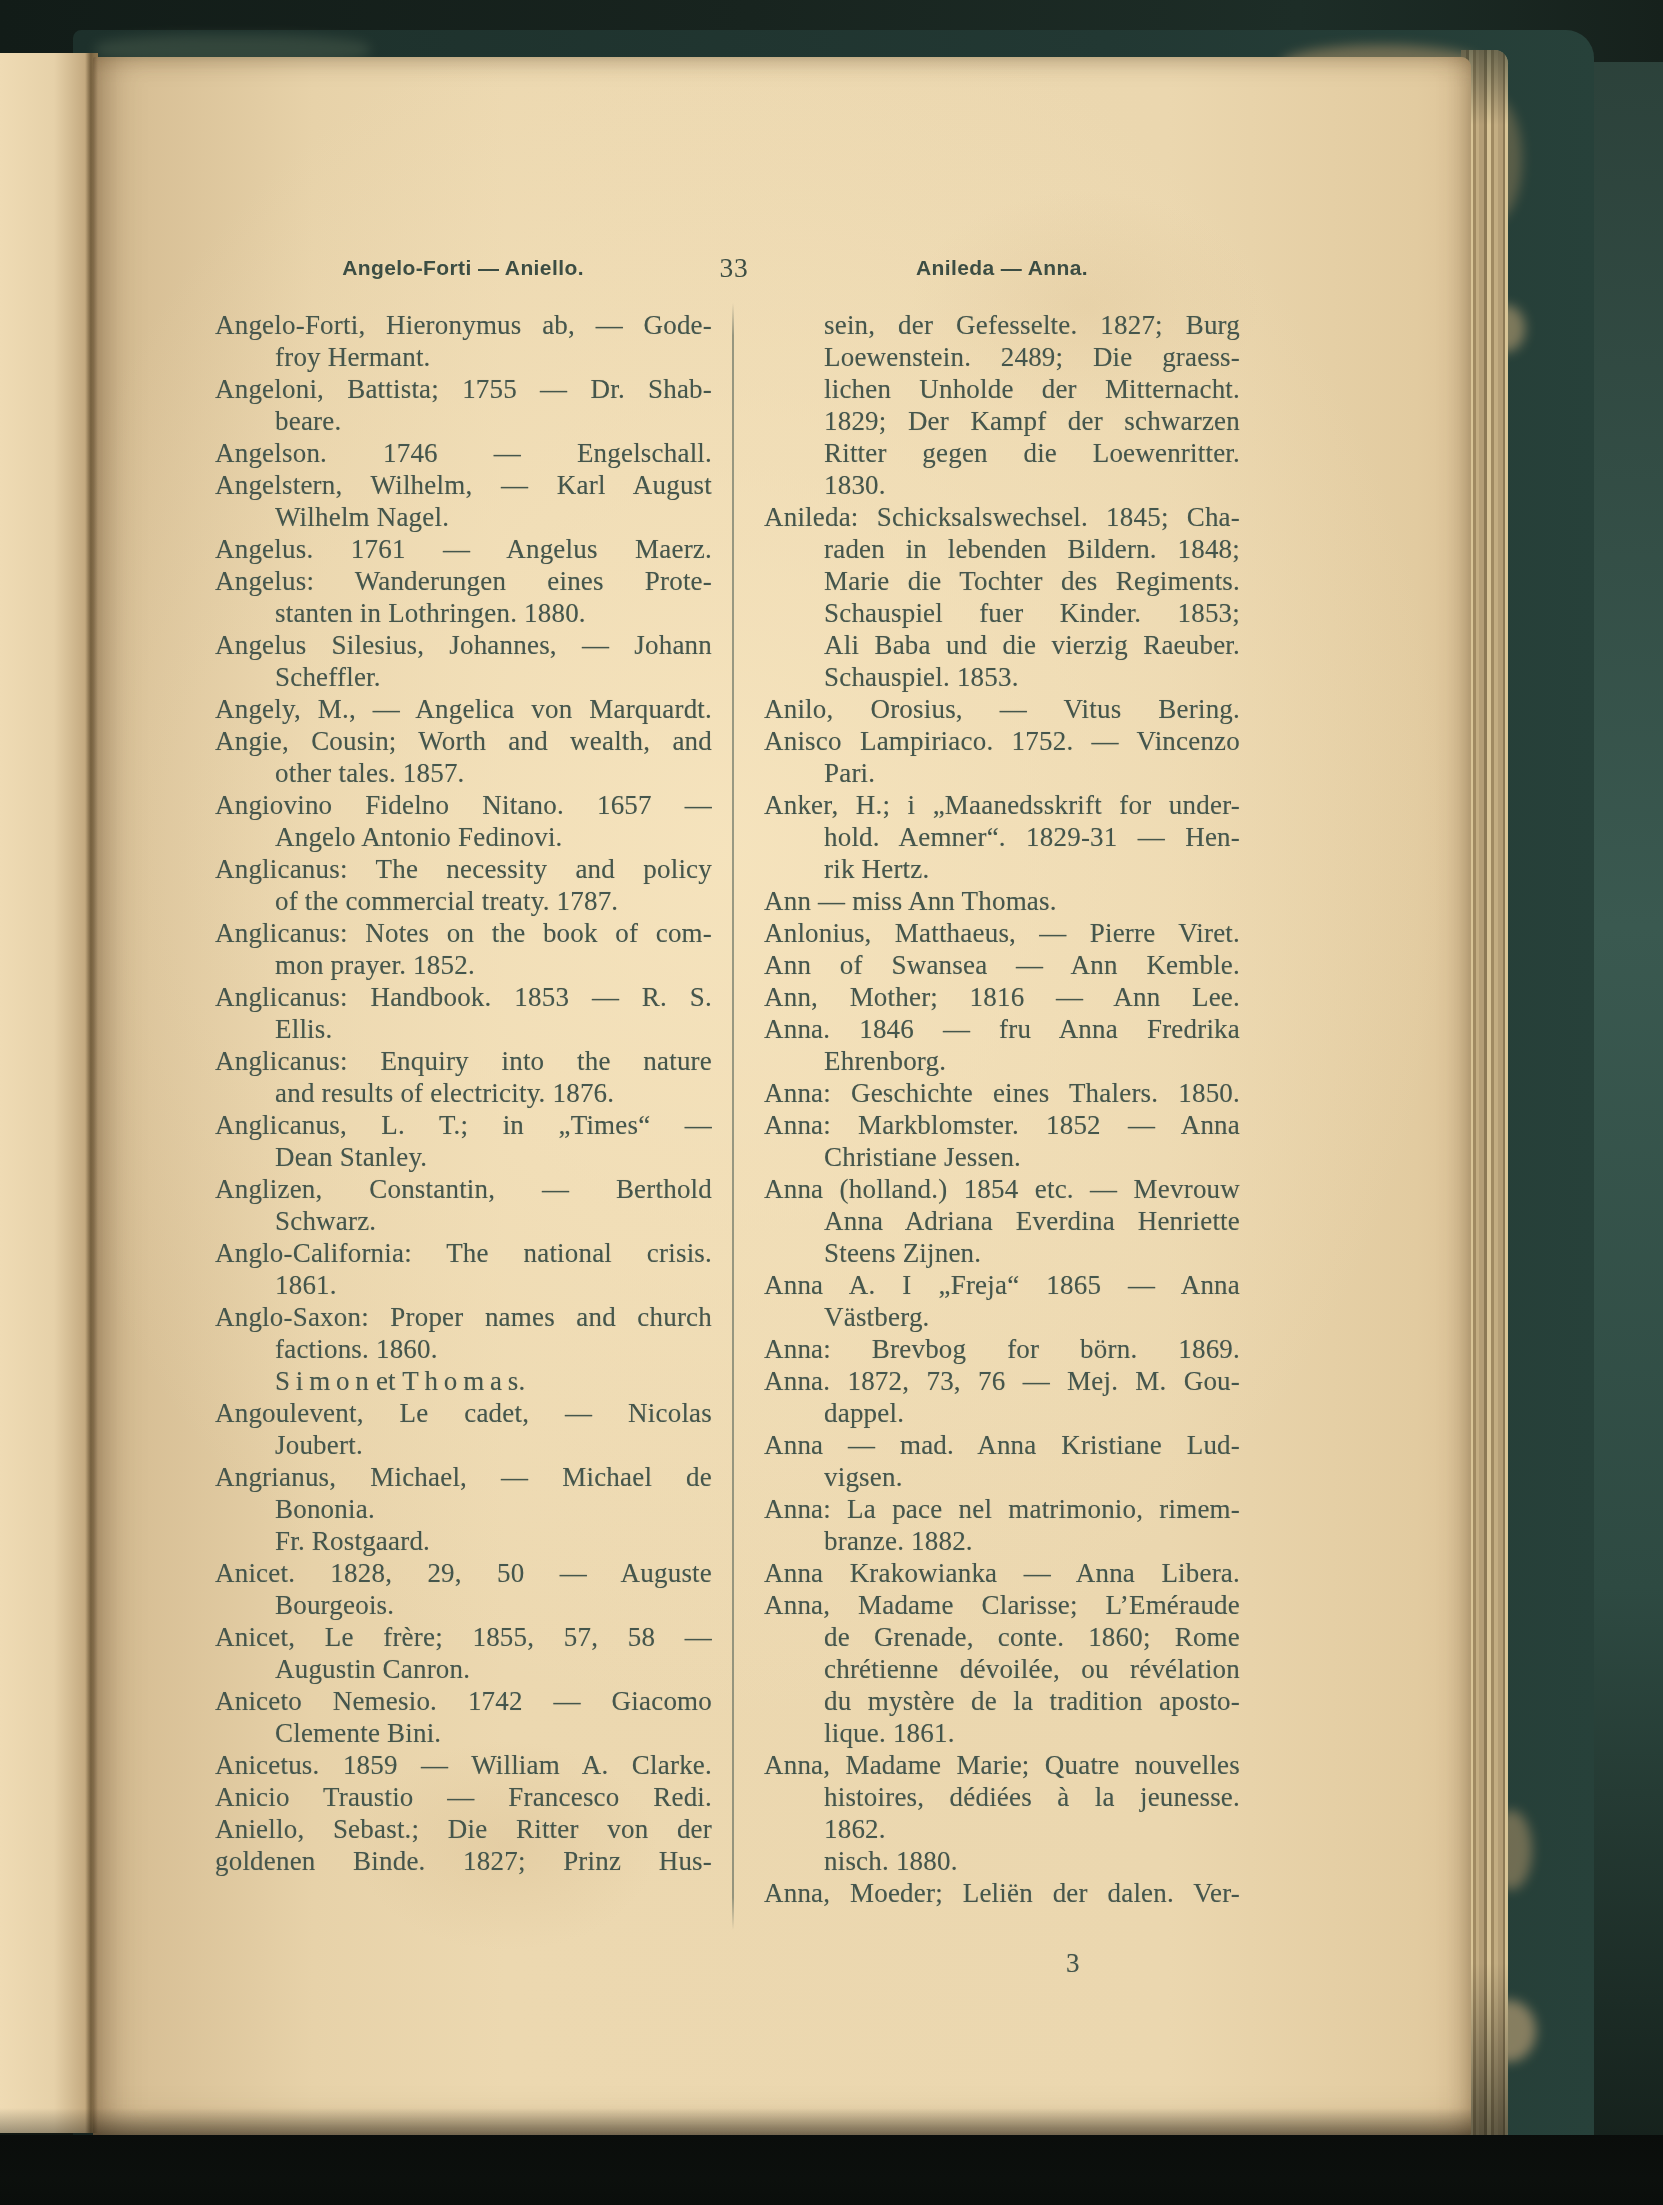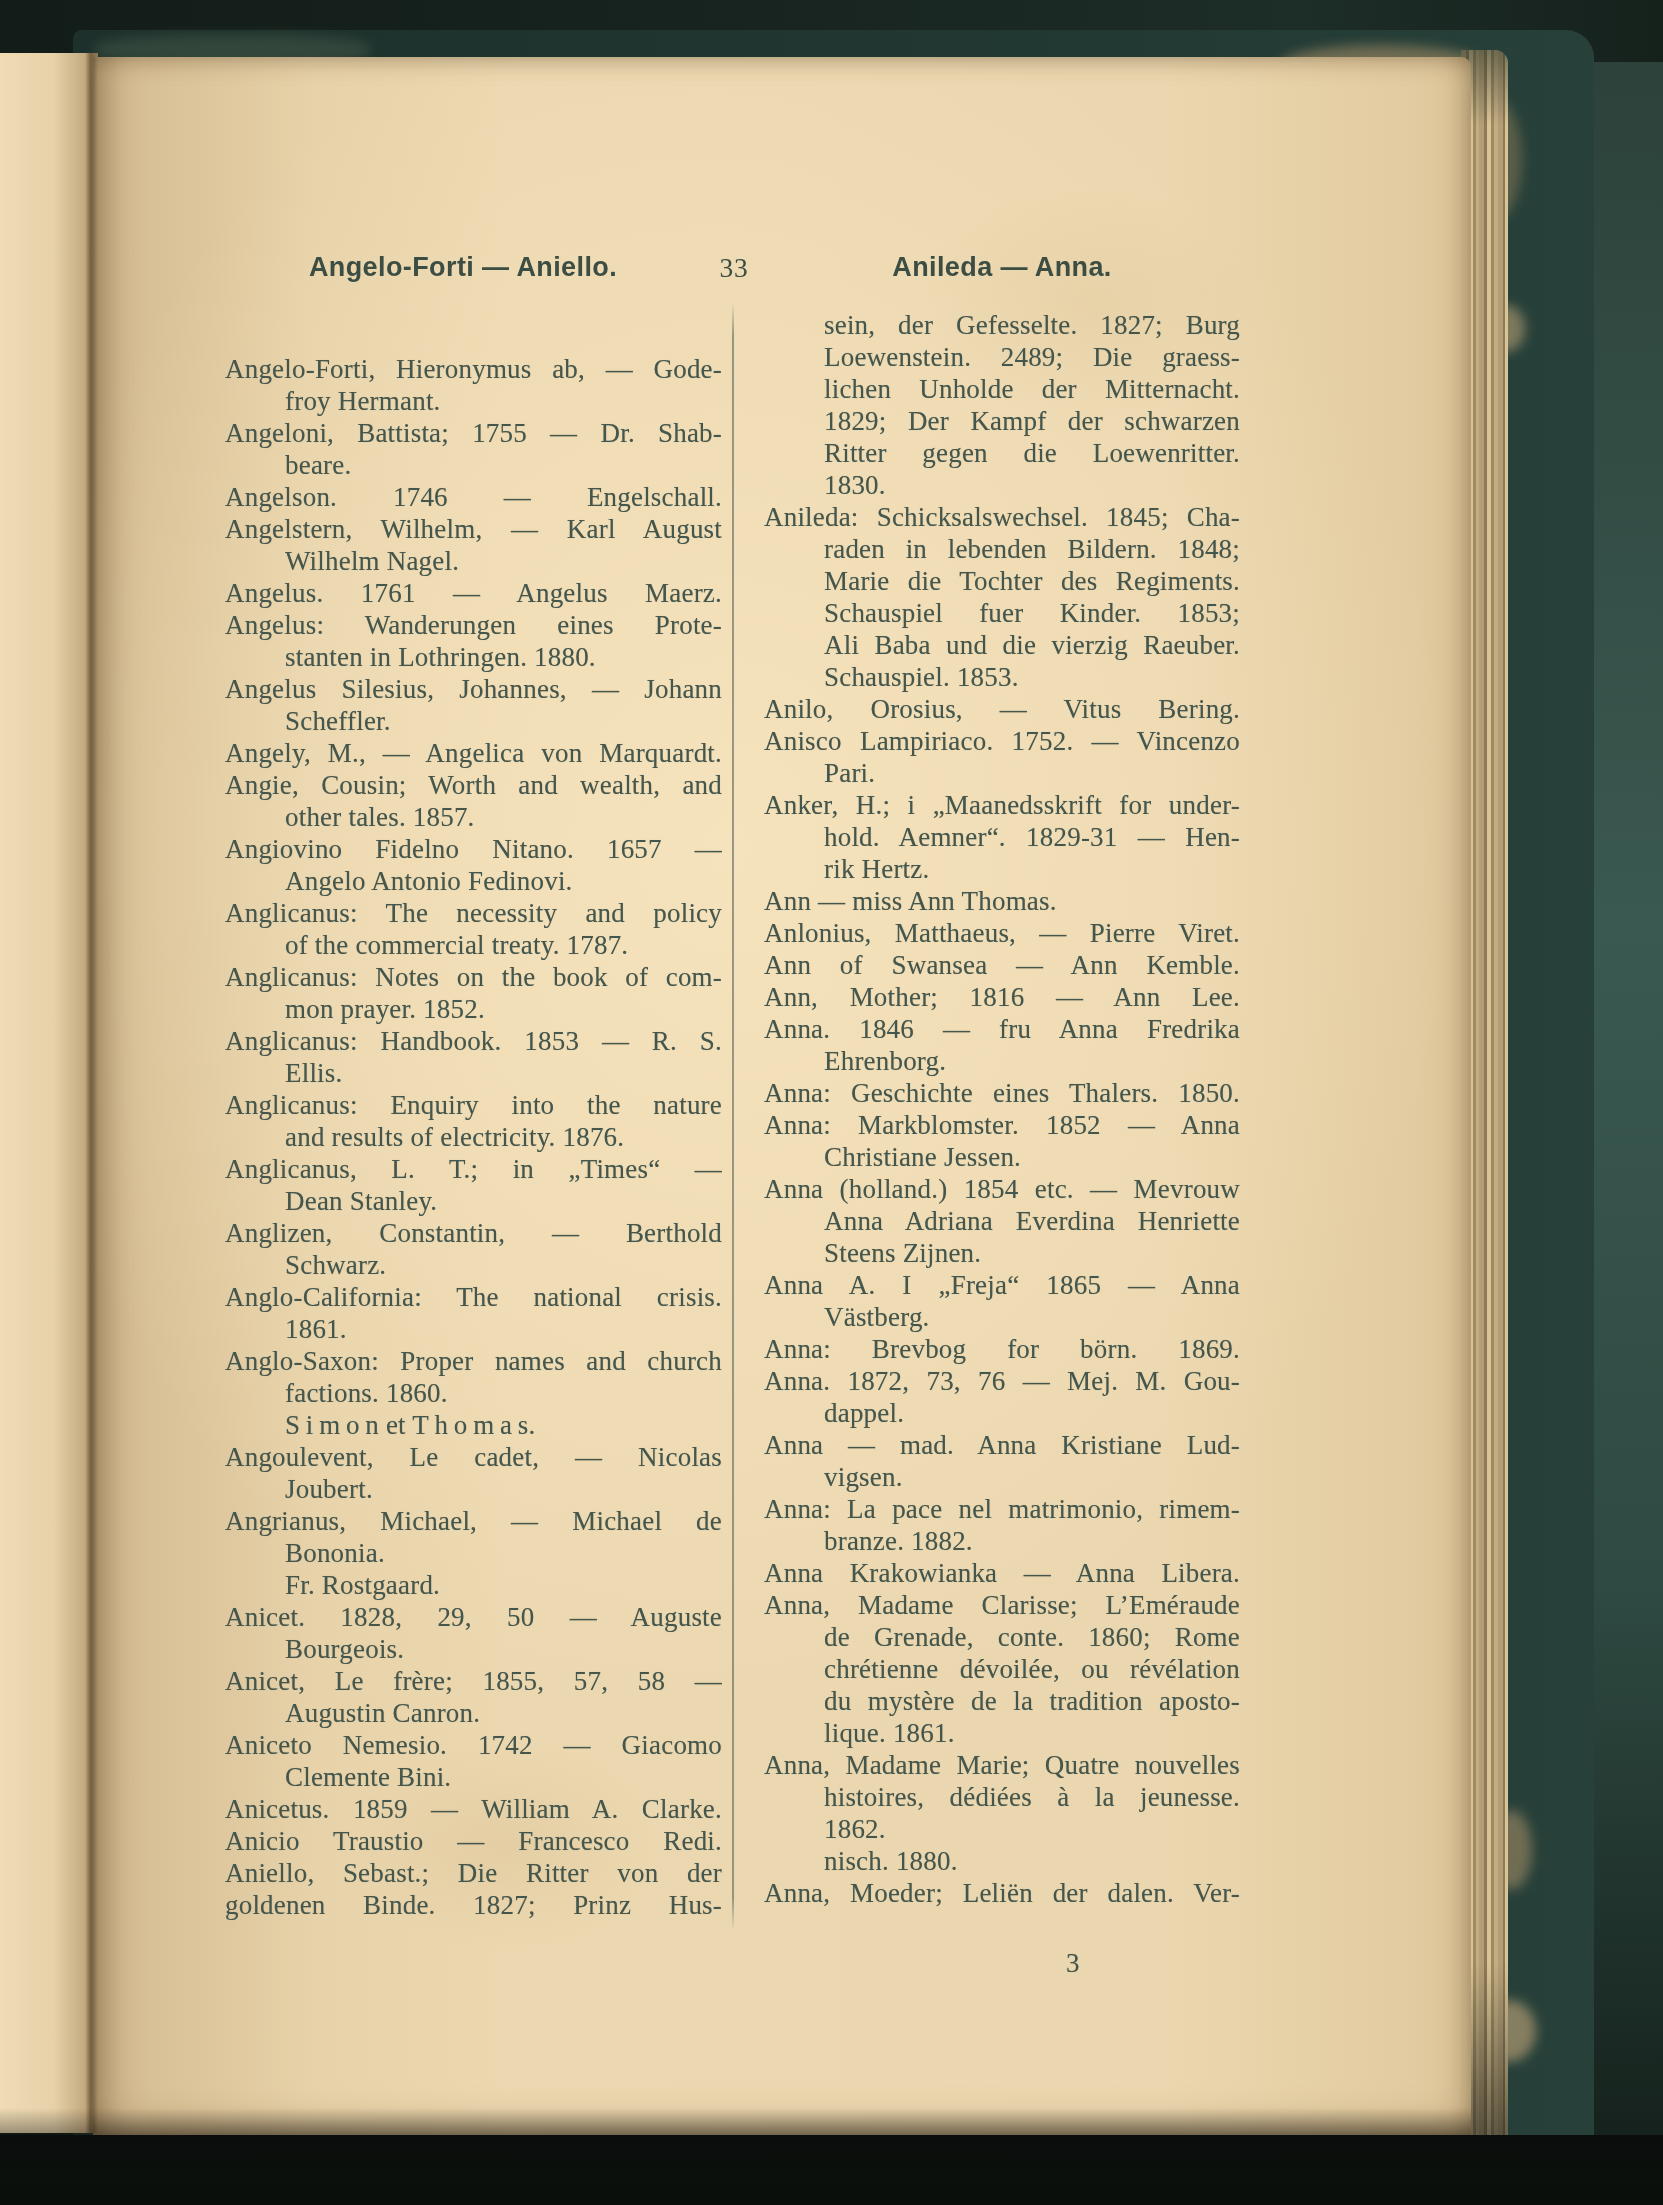--- a/index.html
+++ b/index.html
@@ -56,28 +56,28 @@
 
   
   .floor{left:0;top:2135px;width:1664px;height:71px;background:
     linear-gradient(180deg,#0a0d0b 0%,#0c100d 60%,#0a0e0b 100%);}
   .floor-soft{left:0;top:2108px;width:1471px;height:28px;background:
     linear-gradient(180deg,rgba(10,13,10,0) 0%,rgba(10,13,10,.4) 100%);}
 
   
   .text-layer{inset:0;color:#45564c;}
   .head{position:absolute;top:251px;height:33px;line-height:33px;
-    font-family:"Liberation Sans",sans-serif;font-weight:700;font-size:27px;color:#3c4d43;
+    font-family:"Liberation Sans",sans-serif;font-weight:700;font-size:21px;color:#3c4d43;
     transform:translateX(-50%);white-space:nowrap;letter-spacing:0.4px;}
   .pagenum{font-family:"Liberation Serif",serif;font-weight:400;font-size:27.5px;letter-spacing:0.8px;}
   .divider{left:732px;top:303px;width:1.7px;height:1627px;background:
     linear-gradient(180deg,rgba(80,95,85,0) 0%,rgba(80,95,85,.7) 2%,rgba(80,95,85,.7) 98%,rgba(80,95,85,0) 100%);
     opacity:.8;}
   .col{position:absolute;top:309px;font-size:27px;}
-  .col-left{left:225px;width:497px;margin-top:44px;}
+  .col-left{left:215px;width:497px;}
   .col-right{left:764px;width:476px;}
   .line{height:32px;line-height:32px;overflow:hidden;letter-spacing:0.2px;
         text-shadow:0 0 0.8px rgba(69,86,76,.35);}
   .line.ind{margin-left:60px;}
   .line.j{text-align:justify;text-align-last:justify;}
   .sig{left:1066px;top:1948px;font-size:27px;color:#45564c;
        text-shadow:0 0 0.8px rgba(69,86,76,.35);}
 </style>
 </head>
 <body>

